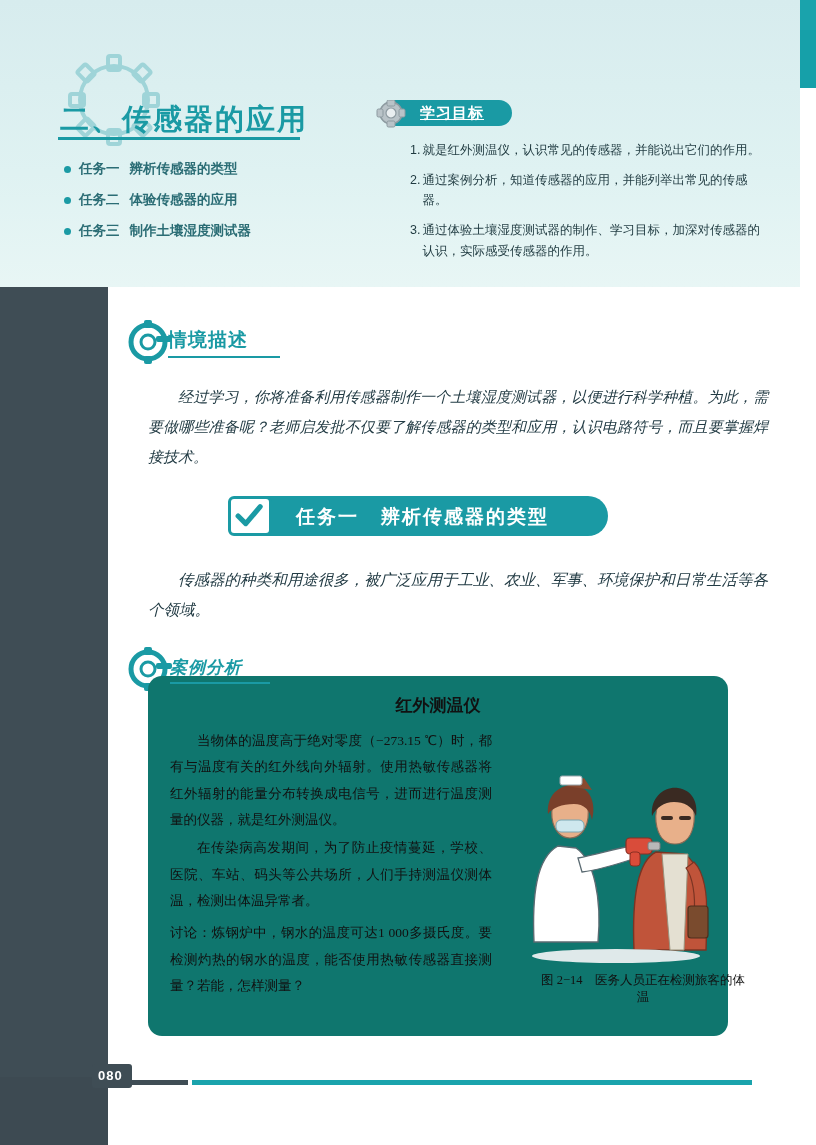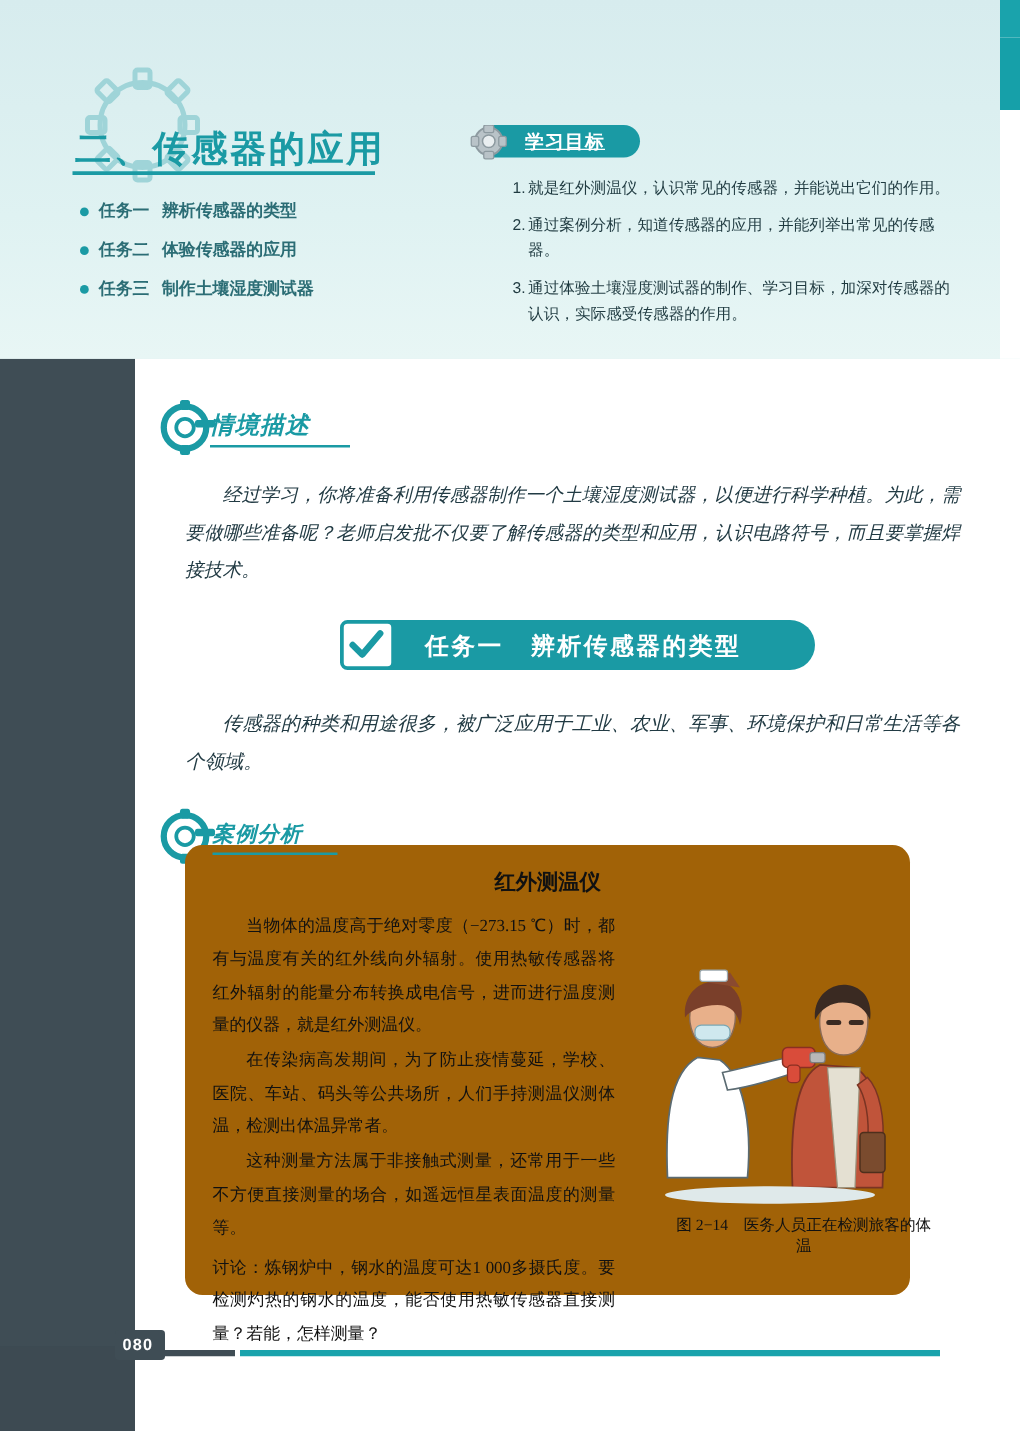--- a/index.html
+++ b/index.html
@@ -212,21 +212,20 @@
     height: 48px;
   }
   .sec-scene-title {
     position: absolute;
     left: 168px;
     top: 327px;
     font-size: 19px;
     font-weight: bold;
     color: #1a9aa4;
     font-family: "Liberation Serif", serif;
-    font-style: italic;
     letter-spacing: 1px;
   }
   .sec-scene-underline {
     position: absolute;
     left: 168px;
     top: 356px;
     width: 112px;
     height: 2px;
     background: #1a9aa4;
   }
@@ -244,21 +243,20 @@
     text-indent: 30px;
   }
 
   
   .task-banner {
     position: absolute;
     left: 228px;
     top: 496px;
     width: 380px;
     height: 42px;
-    margin-left: 44px;
   }
   .task-banner-pill {
     position: absolute;
     left: 18px;
     top: 0;
     width: 362px;
     height: 40px;
     background: #1a9aa4;
     border-radius: 8px 20px 20px 8px;
   }
@@ -328,21 +326,21 @@
     height: 2px;
     background: #1a9aa4;
   }
 
   .case-box {
     position: absolute;
     left: 148px;
     top: 676px;
     width: 580px;
     height: 360px;
-    background: #a16207;
+    background: #0f766e;
     border-radius: 14px;
   }
   .case-box-title {
     position: absolute;
     left: 0;
     top: 18px;
     width: 580px;
     text-align: center;
     font-size: 17px;
     font-weight: bold;
@@ -535,21 +533,20 @@
     <rect x="30" y="18" width="16" height="6" rx="2" fill="#1a9aa4"></rect>
     <rect x="18" y="2" width="8" height="8" rx="2" fill="#1a9aa4"></rect>
     <rect x="18" y="38" width="8" height="8" rx="2" fill="#1a9aa4"></rect>
   </svg>
 
   <div class="case-box">
     <div class="case-box-title">红外测温仪</div>
     <div class="case-col">
       <p>当物体的温度高于绝对零度（−273.15 ℃）时，都有与温度有关的红外线向外辐射。使用热敏传感器将红外辐射的能量分布转换成电信号，进而进行温度测量的仪器，就是红外测温仪。</p>
       <p>在传染病高发期间，为了防止疫情蔓延，学校、医院、车站、码头等公共场所，人们手持测温仪测体温，检测出体温异常者。</p>
-      <p>这种测量方法属于非接触式测量，还常用于一些不方便直接测量的场合，如遥远恒星表面温度的测量等。</p>
       <p class="discuss">讨论：炼钢炉中，钢水的温度可达1 000多摄氏度。要检测灼热的钢水的温度，能否使用热敏传感器直接测量？若能，怎样测量？</p>
     </div>
 
     <svg class="case-figure" viewBox="0 0 204 200">
 
       <g>
         <path d="M52 80 C30 92 26 130 28 176 L92 176 C96 132 88 94 70 82 Z" fill="#ffffff" stroke="#5b6b72" stroke-width="1.4"></path>
         <path d="M46 52 C44 36 54 26 64 26 C76 26 84 36 82 52 C80 66 72 72 64 72 C56 72 48 66 46 52 Z" fill="#e8b08a" stroke="#8a6a54" stroke-width="1.2"></path>
         <path d="M42 48 C40 26 58 16 72 20 C86 24 90 40 86 54 C84 44 78 38 68 38 C56 38 46 42 42 48 Z" fill="#7a3f2a"></path>
         <rect x="50" y="54" width="28" height="12" rx="5" fill="#cfe8ee" stroke="#7aa6b2" stroke-width="1"></rect>

